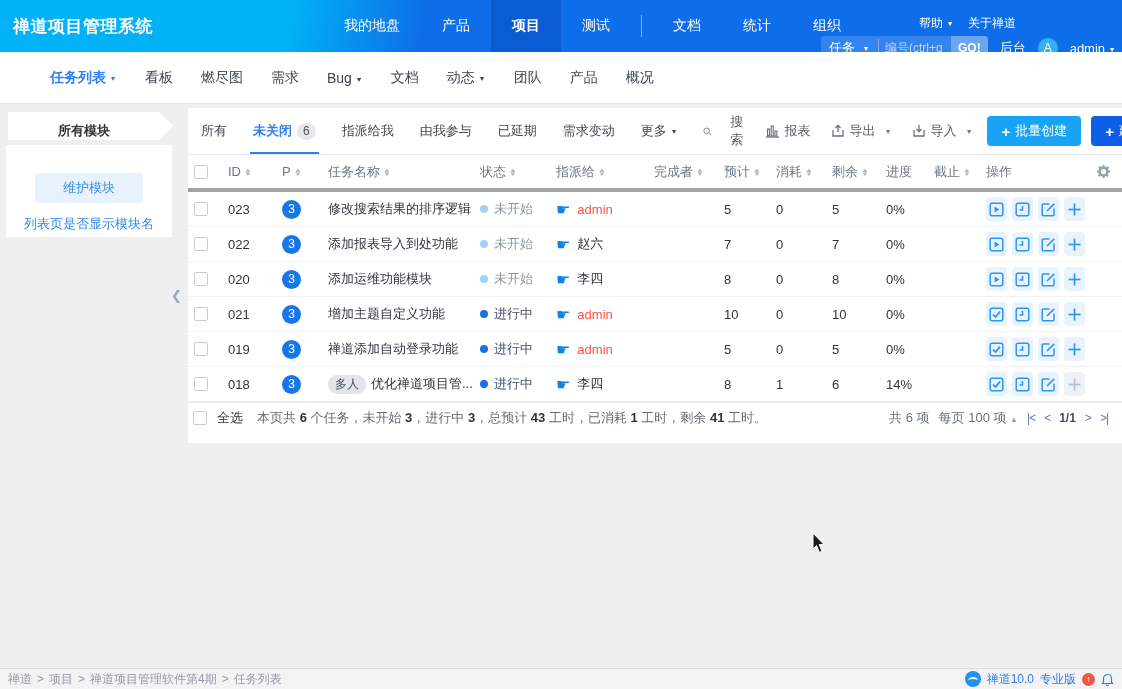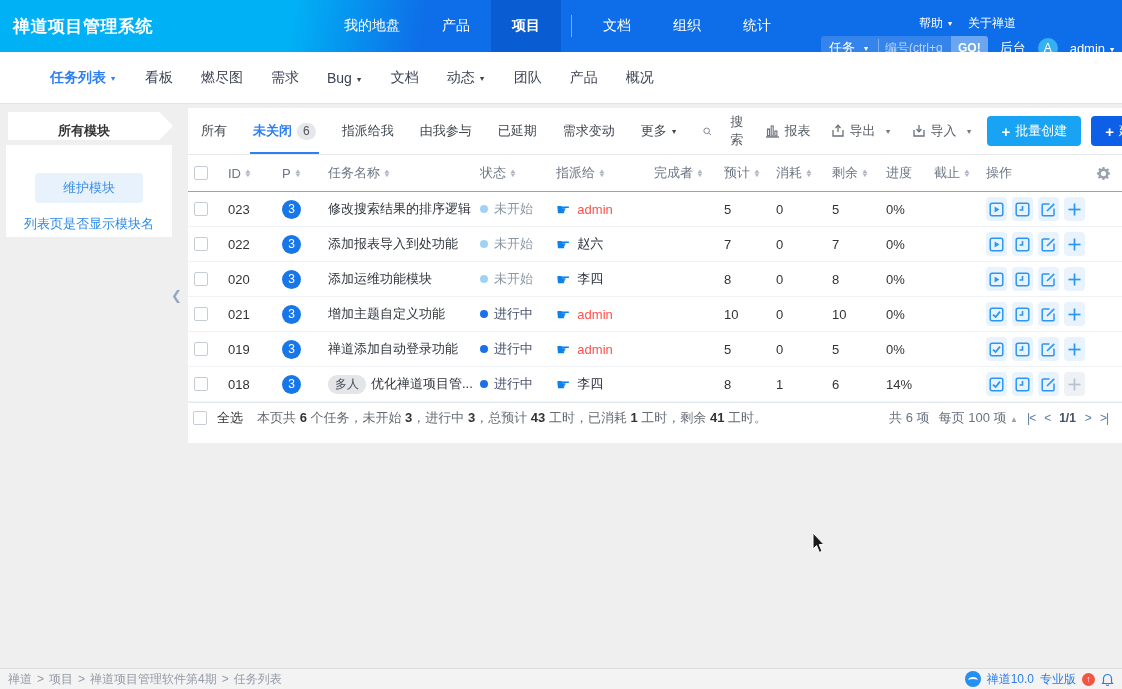--- a/index.html
+++ b/index.html
@@ -67,21 +67,21 @@
   .tool-right { margin-left:auto; display:flex; align-items:center; gap:10px; padding-right:8px; }
   .tool-link { display:flex; align-items:center; gap:5px; color:#565c66; cursor:pointer; padding:0 5px; white-space:nowrap; }
   .tool-link .caret { color:#777; }
   .btn { height:30px; border:none; border-radius:4px; color:#fff; font-size:13px; padding:0 14px; cursor:pointer;
     display:flex; align-items:center; gap:5px; font-family:inherit; white-space:nowrap; }
   .btn .plus { font-size:15px; font-weight:bold; }
   .btn-batch { background:#18a3f4; }
   .btn-create { background:#0e5fe8; }
 
   
-  .thead { height:37px; display:flex; align-items:center; color:#6c7684; border-bottom:1px solid #a3a3a3; }
+  .thead { height:37px; display:flex; align-items:center; color:#6c7684; border-bottom:4px solid #a3a3a3; }
   .cell { flex:none; padding-left:6px; display:flex; align-items:center; overflow:hidden; white-space:nowrap; }
   .sorticons { display:flex; flex-direction:column; margin-left:4px; line-height:4px; }
   .sorticons i { font-style:normal; font-size:6px; color:#b3bac4; transform:scaleX(1.4); }
   .trow { height:35px; display:flex; align-items:center; border-bottom:1px solid #f0f2f5; }
   .cb { width:14px; height:14px; border:1px solid #c6ccd3; border-radius:2px; background:#fff; cursor:pointer; }
   .pri { width:19px; height:19px; border-radius:50%; background:#1877e8; color:#fff; display:flex; align-items:center;
     justify-content:center; font-size:12px; }
   .multi-badge { background:#e3e5e8; color:#4a4f58; font-size:12px; border-radius:9px; padding:1px 7px; margin-right:5px; }
   .status-dot { width:8px; height:8px; border-radius:50%; margin-right:6px; flex:none; }
   .st-wait .status-dot { background:#9fd2f6; } .st-wait { color:#8b97a5; }
@@ -120,24 +120,25 @@
 <body>
 
 <div class="screen">
 
   <header class="topbar">
     <div class="brand">禅道项目管理系统</div>
     <nav class="topnav">
         <div class="tn-item">我的地盘</div>
         <div class="tn-item">产品</div>
         <div class="tn-item active">项目</div>
+        <div class="tn-item">测试</div>
         <div class="tn-sep"></div>
         <div class="tn-item">文档</div>
+        <div class="tn-item">统计</div>
         <div class="tn-item">组织</div>
-        <div class="tn-item">统计</div>
       </nav>
     <div class="topbar-right">
       <div class="help-row">
         <span><span>帮助</span><span class="caret">▼</span></span>
         <span>关于禅道</span>
       </div>
       <div class="util-row">
         <div class="searchbox">
           <div class="sb-type">
             <span>任务</span>

